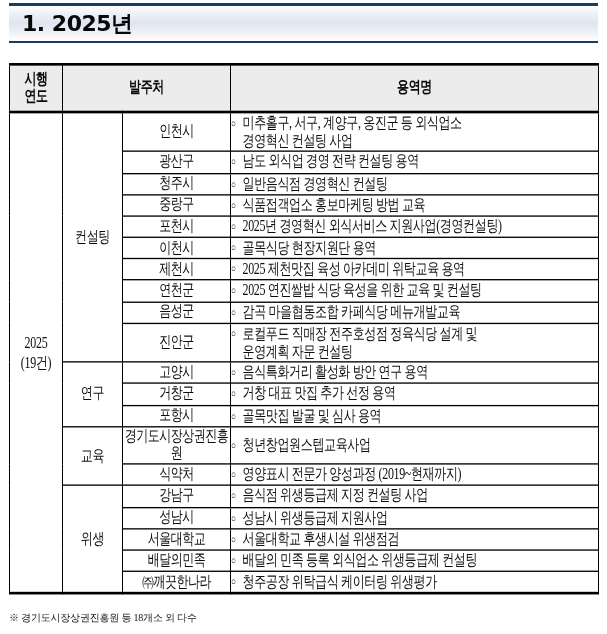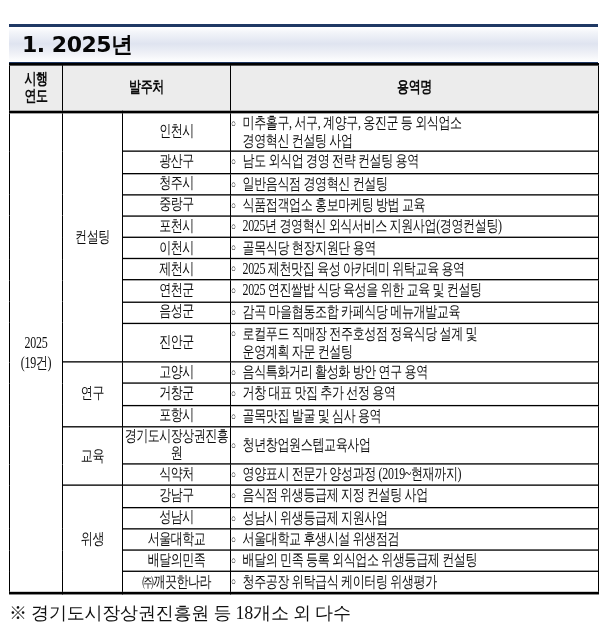--- a/index.html
+++ b/index.html
@@ -20,21 +20,21 @@
     position: relative;
     width: 607px;
     height: 634px;
     box-sizing: border-box;
   }
 
   
   .title-banner {
     position: absolute;
     left: 9px;
-    top: 24px;
+    top: 3px;
     width: 589px;
     height: 40px;
     border-top: 3px solid #1f3864;
     border-bottom: 2px solid #1f3864;
     background: linear-gradient(to bottom,
                 #ffffff 0%,
                 #f2f4f9 16%,
                 #dfe4f0 48%,
                 #eef0f6 74%,
                 #ffffff 100%);
@@ -137,21 +137,21 @@
     flex: 1 1 auto;
     word-break: keep-all;
   }
   .svc-text .ln { display: block; }
 
   
   .footnote {
     position: absolute;
     left: 9px;
     bottom: 9px;
-    font-size: 18px;
+    font-size: 10px;
     letter-spacing: -0.2px;
     color: #111;
     white-space: nowrap;
   }
 </style>
 </head>
 <body>
 
 <div id="page">
 

